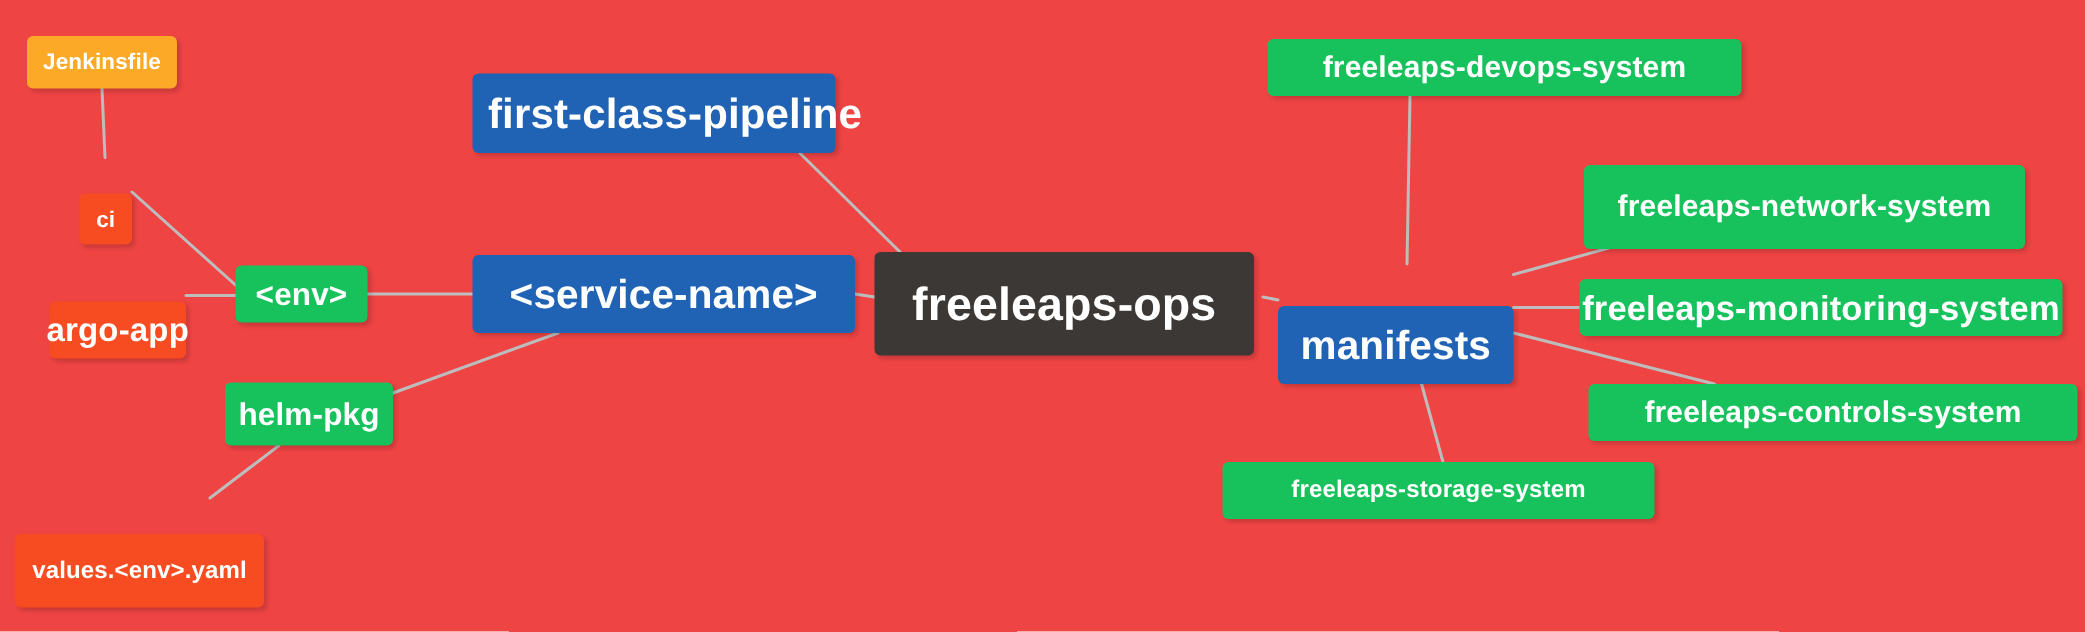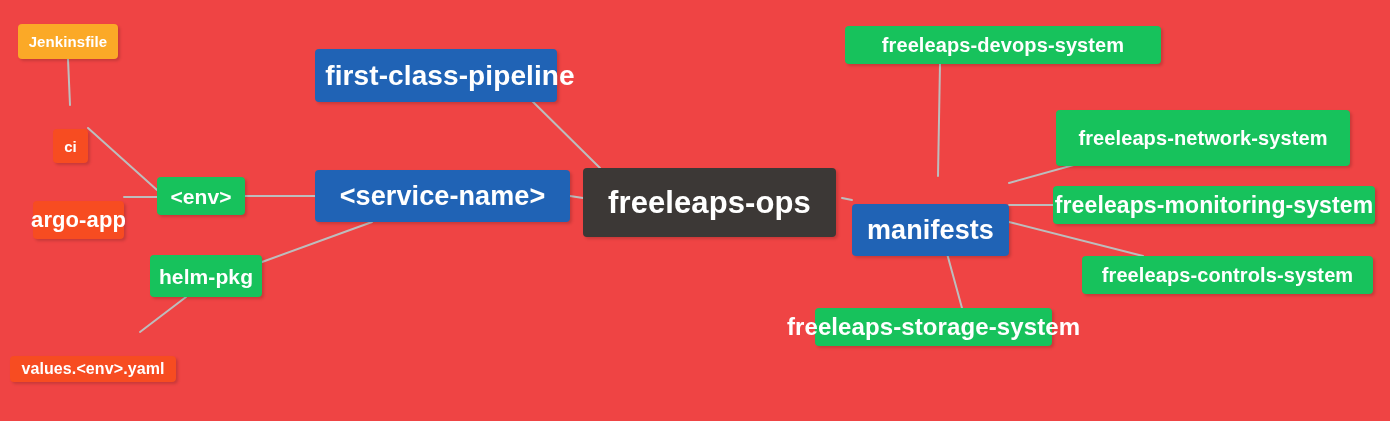--- a/index.html
+++ b/index.html
@@ -75,21 +75,21 @@
       </div>
       <div class="node n-red" style="left: 33px; top: 177px; width: 91px; height: 38px; font-size: 22px;">
         <span>argo-app</span>
       </div>
       <div class="node n-green" style="left: 157px; top: 177px; width: 88px; height: 38px; font-size: 21px;">
         <span>&lt;env&gt;</span>
       </div>
       <div class="node n-green" style="left: 150px; top: 255px; width: 112px; height: 42px; font-size: 21px;">
         <span>helm-pkg</span>
       </div>
-      <div class="node n-red" style="left: 10px; top: 332px; width: 166px; height: 26px; font-size: 16px;">
+      <div class="node n-red" style="left: 10px; top: 332px; width: 166px; height: 49px; font-size: 16px;">
         <span>values.&lt;env&gt;.yaml</span>
       </div>
       <div class="node n-blue" style="left: 315px; top: 49px; width: 242px; height: 53px; font-size: 28px; padding-left: 28px;">
         <span>first-class-pipeline</span>
       </div>
       <div class="node n-blue" style="left: 315px; top: 170px; width: 255px; height: 52px; font-size: 27px; align-items: center;">
         <span>&lt;service-name&gt;</span>
       </div>
       <div class="node n-root" style="left: 583px; top: 168px; width: 253px; height: 69px; font-size: 31px; justify-content: center;">
         <span>freeleaps-ops</span>
@@ -99,20 +99,20 @@
       </div>
       <div class="node n-green" style="left: 845px; top: 26px; width: 316px; height: 38px; font-size: 20px;">
         <span>freeleaps-devops-system</span>
       </div>
       <div class="node n-green" style="left: 1056px; top: 110px; width: 294px; height: 56px; font-size: 20px;">
         <span>freeleaps-network-system</span>
       </div>
       <div class="node n-green" style="left: 1053px; top: 186px; width: 322px; height: 38px; font-size: 23px;">
         <span>freeleaps-monitoring-system</span>
       </div>
-      <div class="node n-green" style="left: 1059px; top: 256px; width: 291px; height: 38px; font-size: 20px; margin-left: 23px;">
+      <div class="node n-green" style="left: 1059px; top: 256px; width: 326px; height: 38px; font-size: 20px;">
         <span>freeleaps-controls-system</span>
       </div>
-      <div class="node n-green" style="left: 815px; top: 308px; width: 237px; height: 38px; font-size: 24px;">
+      <div class="node n-green" style="left: 815px; top: 308px; width: 288px; height: 38px; font-size: 16px;">
         <span>freeleaps-storage-system</span>
       </div>
     </div>
 </div>
 
 </body></html>

